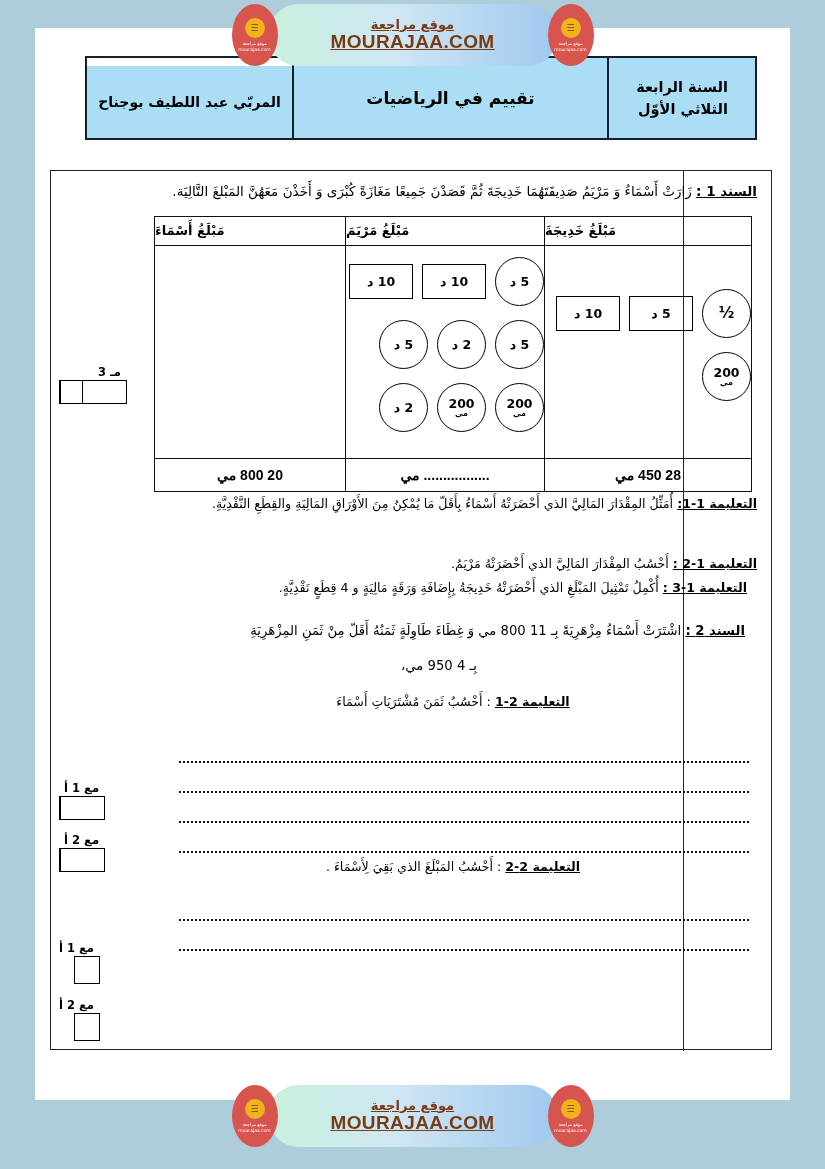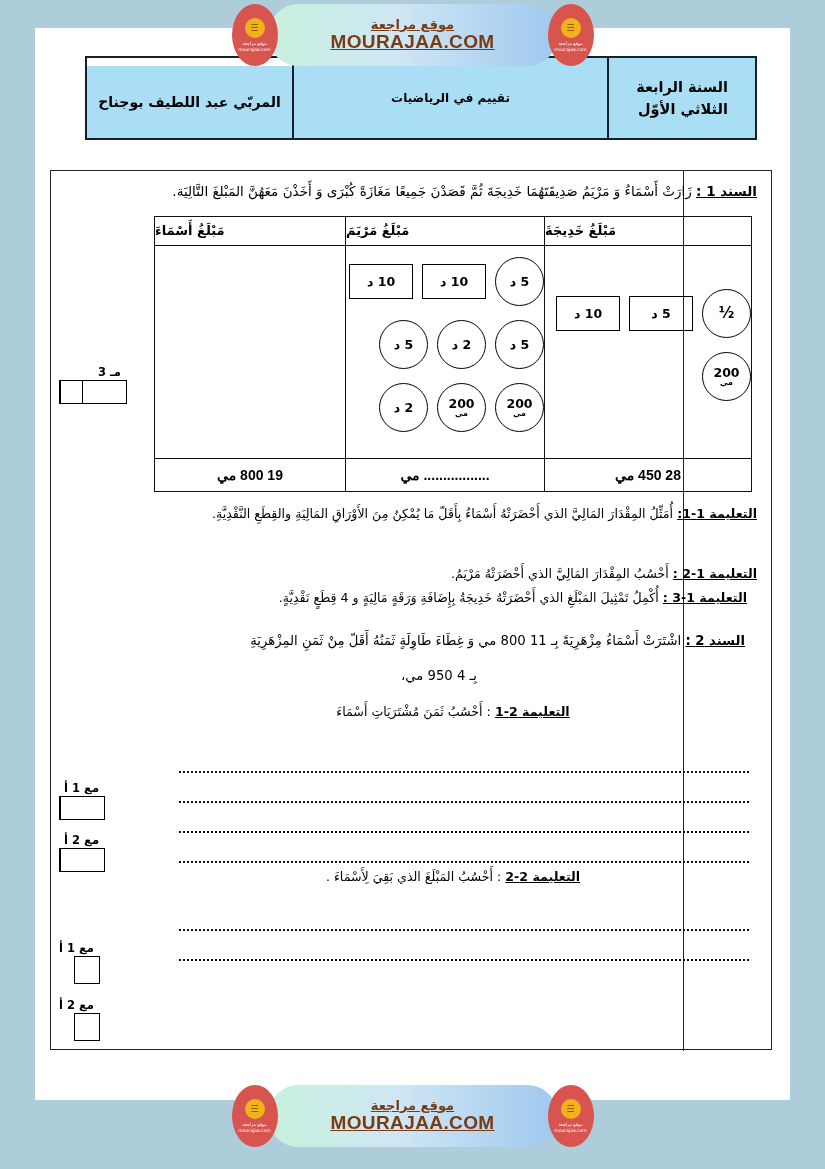--- a/index.html
+++ b/index.html
@@ -54,21 +54,21 @@
     position:absolute;left:50px;top:28px;width:672px;height:84px;
     display:flex;border:2px solid #14202e;box-sizing:border-box;
   }
   .hdr-cell{
     background:#a9def5;border-left:2px solid #14202e;box-sizing:border-box;
     display:flex;align-items:center;justify-content:center;text-align:center;
     color:#111;font-weight:bold;padding:2px 4px;
   }
   .hdr-cell:last-child{border-left:none;}
   .hdr-left{width:148px;font-size:14.5px;line-height:1.55;}
-  .hdr-mid{flex:1;font-size:12px;}
+  .hdr-mid{flex:1;font-size:17px;}
   .hdr-right{width:205px;font-size:14px;margin-top:8px;}
 
   
   .frame{
     position:absolute;left:15px;top:142px;width:722px;height:880px;
     border:1.6px solid #222;box-sizing:border-box;
   }
   .vsep{
     position:absolute;left:632px;top:0;width:0;height:880px;
     border-left:1.6px solid #222;
@@ -274,26 +274,26 @@
               </div>
               <div class="coin">2 د</div>
             </div>
           </td>
 
           <td class="cell-body"></td>
         </tr>
         <tr>
           <td class="cell-total">28 450 مي</td>
           <td class="cell-total">................. مي</td>
-          <td class="cell-total">19 800 مي</td>
+          <td class="cell-total">20 800 مي</td>
         </tr>
       </tbody>
         </table>
 
-      <p class="ar p-ins" style="margin-top:10px;">
+      <p class="ar p-ins" style="margin-top:0;">
         <span class="lbl">التعليمة 1-1:</span>
         <span>أُمَثِّلُ المِقْدَارَ المَالِيَّ الذي أَحْضَرَتْهُ أَسْمَاءُ بِأَقَلّ مَا يُمْكِنُ مِنَ الأَوْرَاقِ المَالِيَةِ والقِطَعِ النَّقْدِيَّةِ.</span>
       </p>
       <p class="ar p-ins" style="text-align:right;margin-top:35px;">
         <span class="lbl">التعليمة 1-2 :</span>
         <span>أَحْسُبُ المِقْدَارَ المَالِيَّ الذي أَحْضَرَتْهُ مَرْيَمُ.</span>
       </p>
       <p class="ar p-ins" style="text-align:right;padding-right:10px;">
         <span class="lbl">التعليمة 1-3 :</span>
         <span>أُكْمِلُ تَمْثِيلَ المَبْلَغِ الذي أَحْضَرَتْهُ خَدِيجَةُ بِإِضَافَةِ وَرَقَةٍ مَالِيَةٍ و 4 قِطَعٍ نَقْدِيَّةٍ.</span>

